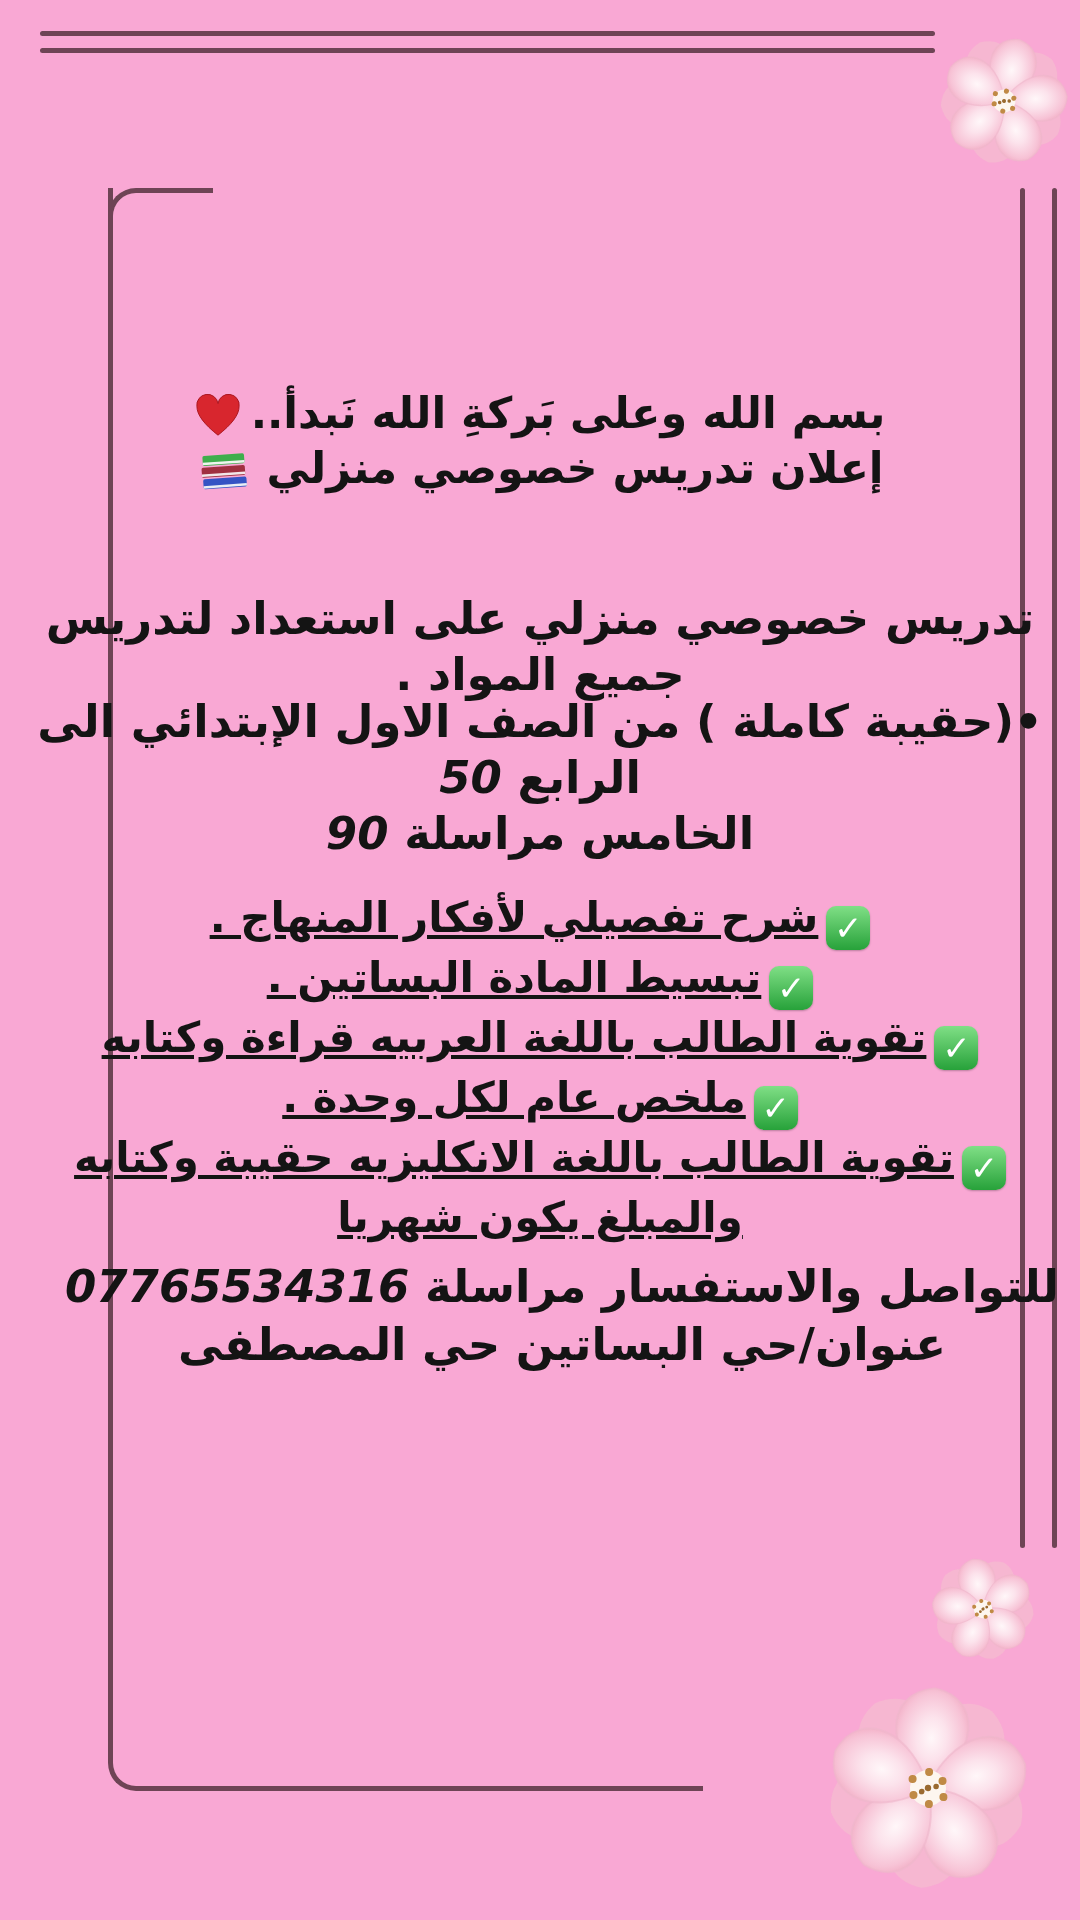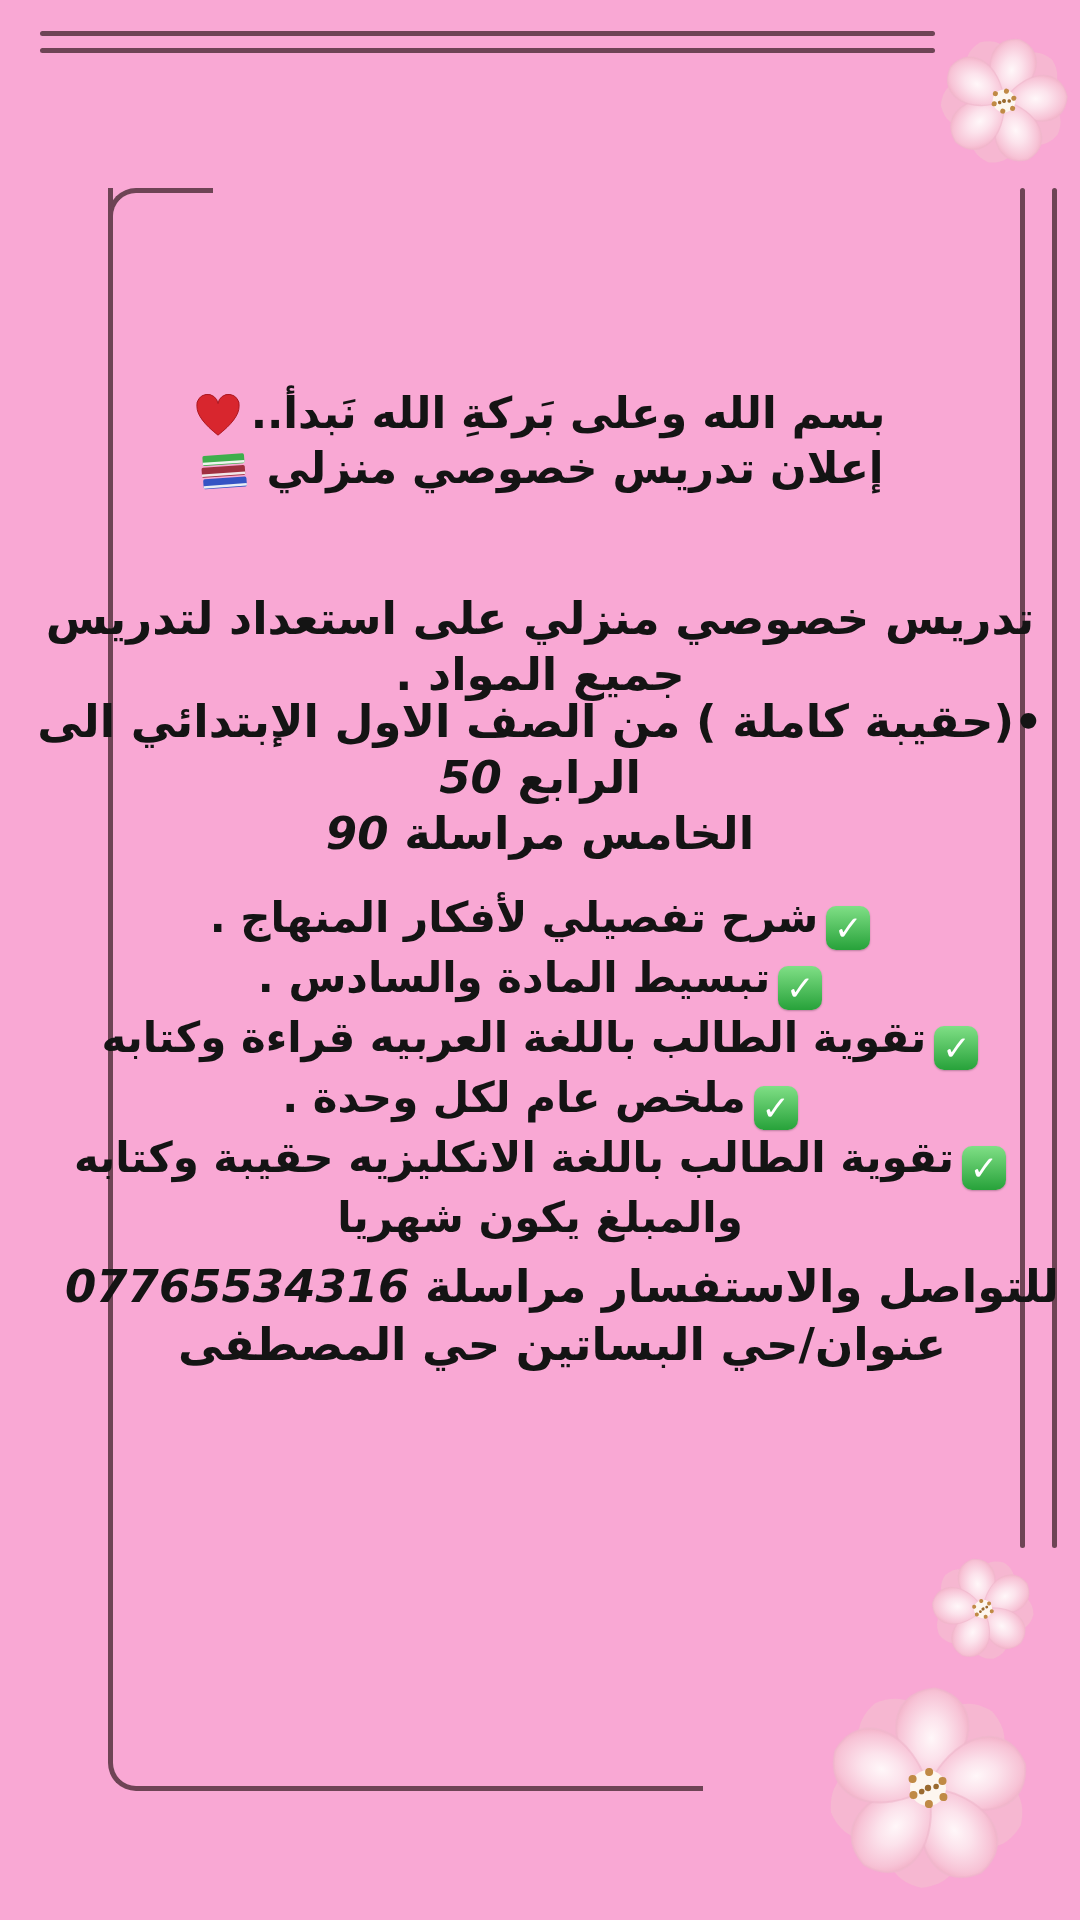--- a/index.html
+++ b/index.html
@@ -28,21 +28,21 @@
     position:absolute;left:108px;top:188px;width:590px;height:1598px;
     border-left:5px solid #6e4455;border-bottom:5px solid #6e4455;
     border-bottom-left-radius:28px;
   }
   
   .tblock{position:absolute;left:0;width:1080px;text-align:center;font-weight:bold;}
   .tblock p{margin:0;}
   .h-block{top:386px;font-size:43px;line-height:55px;}
   .intro-block{top:543px;font-size:45px;line-height:56px;margin-top:48px;}
   .pricing-block{top:694px;font-size:45px;line-height:56px;}
-  .features-block{top:890px;font-size:42px;line-height:55px;}
+  .features-block{top:890px;font-size:42px;line-height:55px;text-decoration:underline;}
   .contact-block{top:1258px;font-size:45px;line-height:58px;padding-left:22px;}
   .num{font-style:italic;letter-spacing:2px;font-weight:bold;}
   .check{
     display:inline-block;width:44px;height:44px;border-radius:10px;
     background:linear-gradient(180deg,#80df86,#27a23a);
     color:#ffffff;font-size:34px;line-height:44px;text-align:center;
     vertical-align:-8px;margin-left:8px;font-weight:bold;
     box-shadow:0 1px 2px rgba(0,0,0,0.25);
   }
   .inline-ico{vertical-align:-10px;}
@@ -213,21 +213,21 @@
   </div>
 
   <div class="tblock pricing-block">
     <p dir="rtl">•(حقيبة كاملة ) من الصف الاول الإبتدائي الى</p>
     <p dir="rtl"><span>الرابع</span> <span class="num">50</span></p>
     <p dir="rtl"><span>الخامس مراسلة</span> <span class="num">90</span></p>
   </div>
 
   <div class="tblock features-block">
     <p dir="rtl"><span class="check">✓</span><span>شرح تفصيلي لأفكار المنهاج .</span></p>
-    <p dir="rtl"><span class="check">✓</span><span>تبسيط المادة والسادس .</span></p>
+    <p dir="rtl"><span class="check">✓</span><span>تبسيط المادة البساتين .</span></p>
     <p dir="rtl"><span class="check">✓</span><span>تقوية الطالب باللغة العربيه قراءة وكتابه</span></p>
     <p dir="rtl"><span class="check">✓</span><span>ملخص عام لكل وحدة .</span></p>
     <p dir="rtl"><span class="check">✓</span><span>تقوية الطالب باللغة الانكليزيه حقيبة وكتابه</span></p>
     <p dir="rtl">والمبلغ يكون شهريا</p>
   </div>
 
   <div class="tblock contact-block">
     <p dir="rtl"><span>للتواصل والاستفسار مراسلة</span> <span class="num">07765534316</span></p>
     <p dir="rtl">عنوان/حي البساتين حي المصطفى</p>
   </div>

